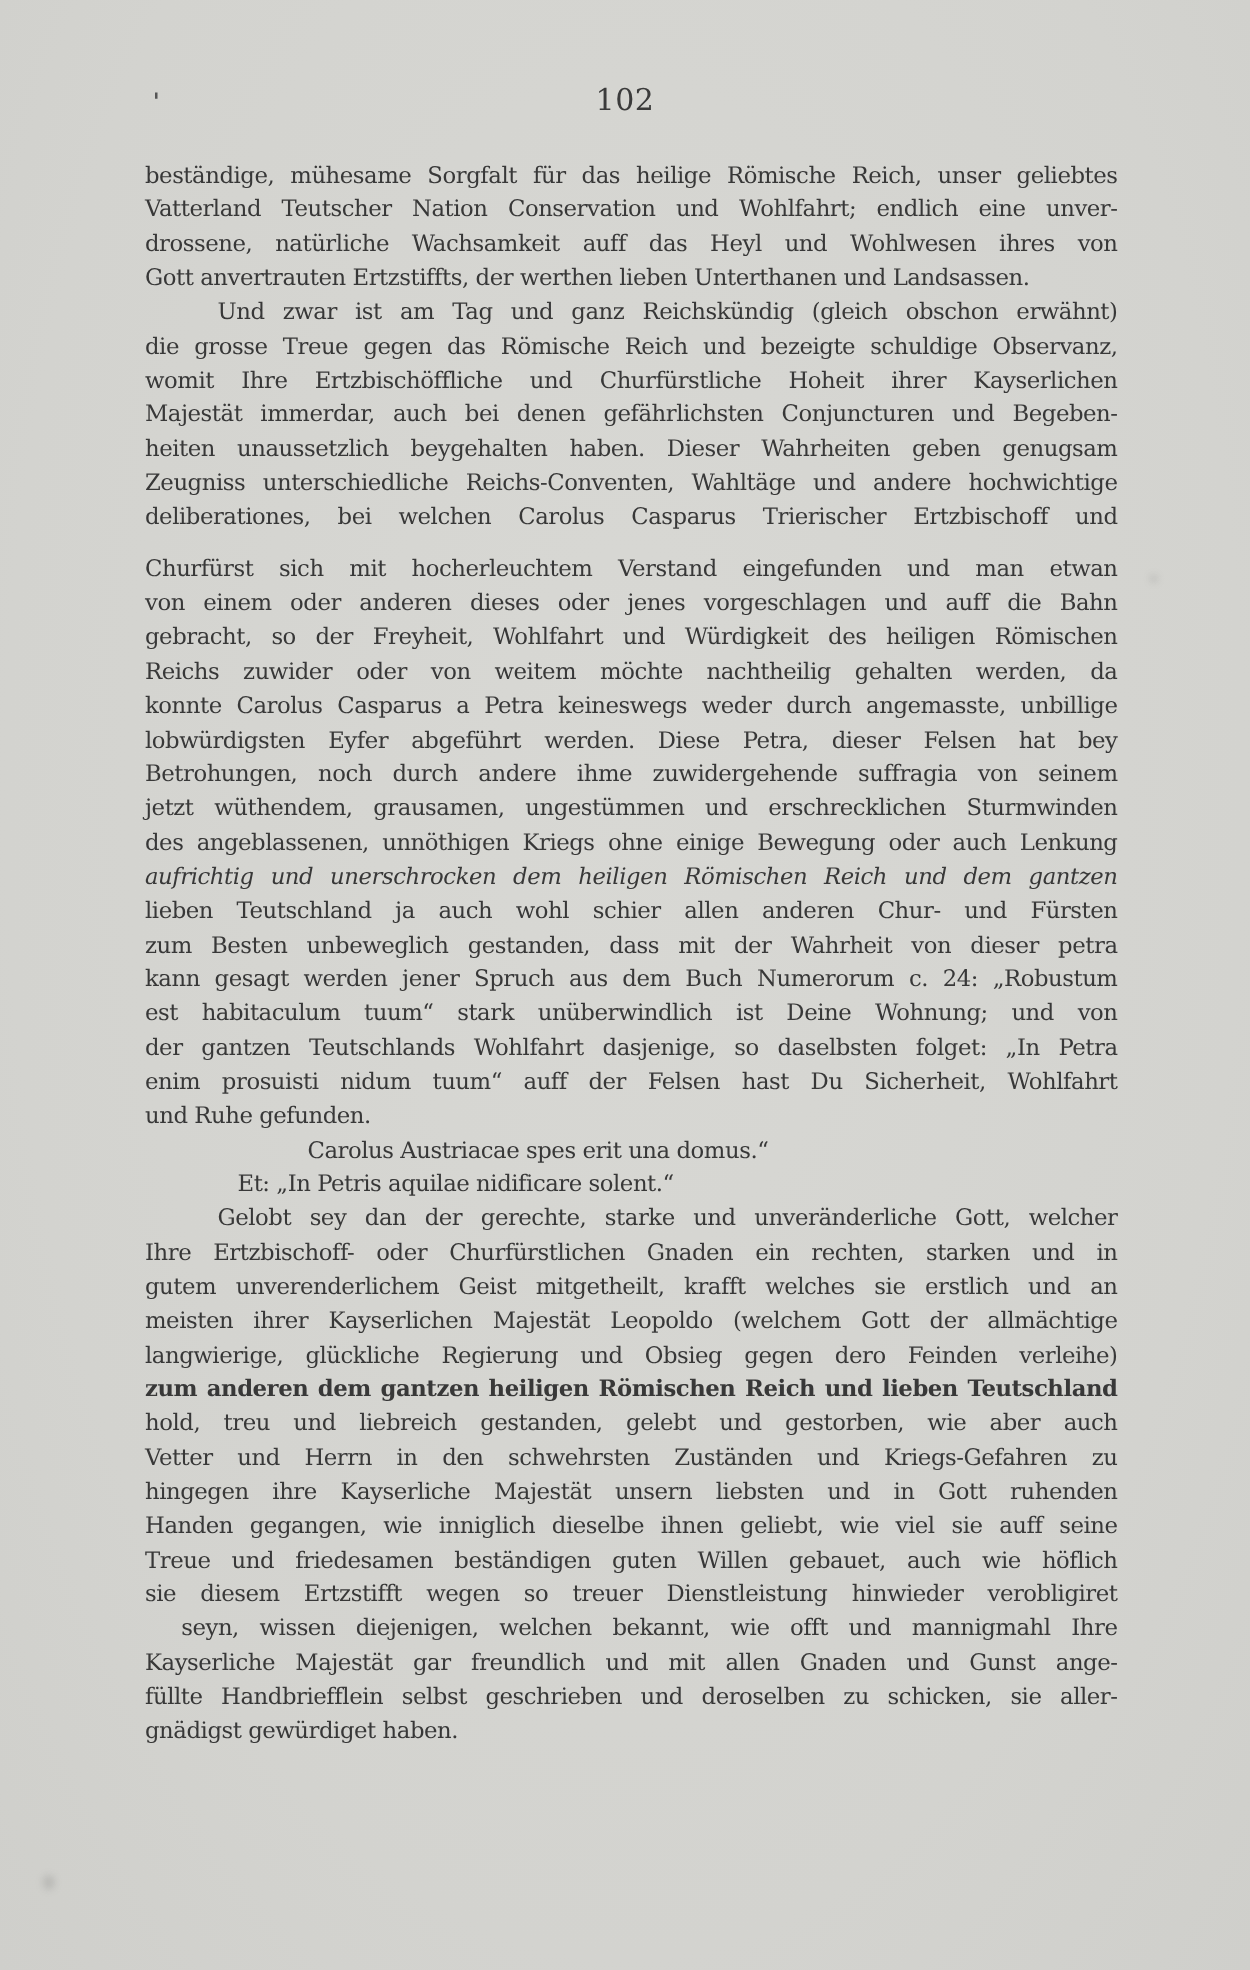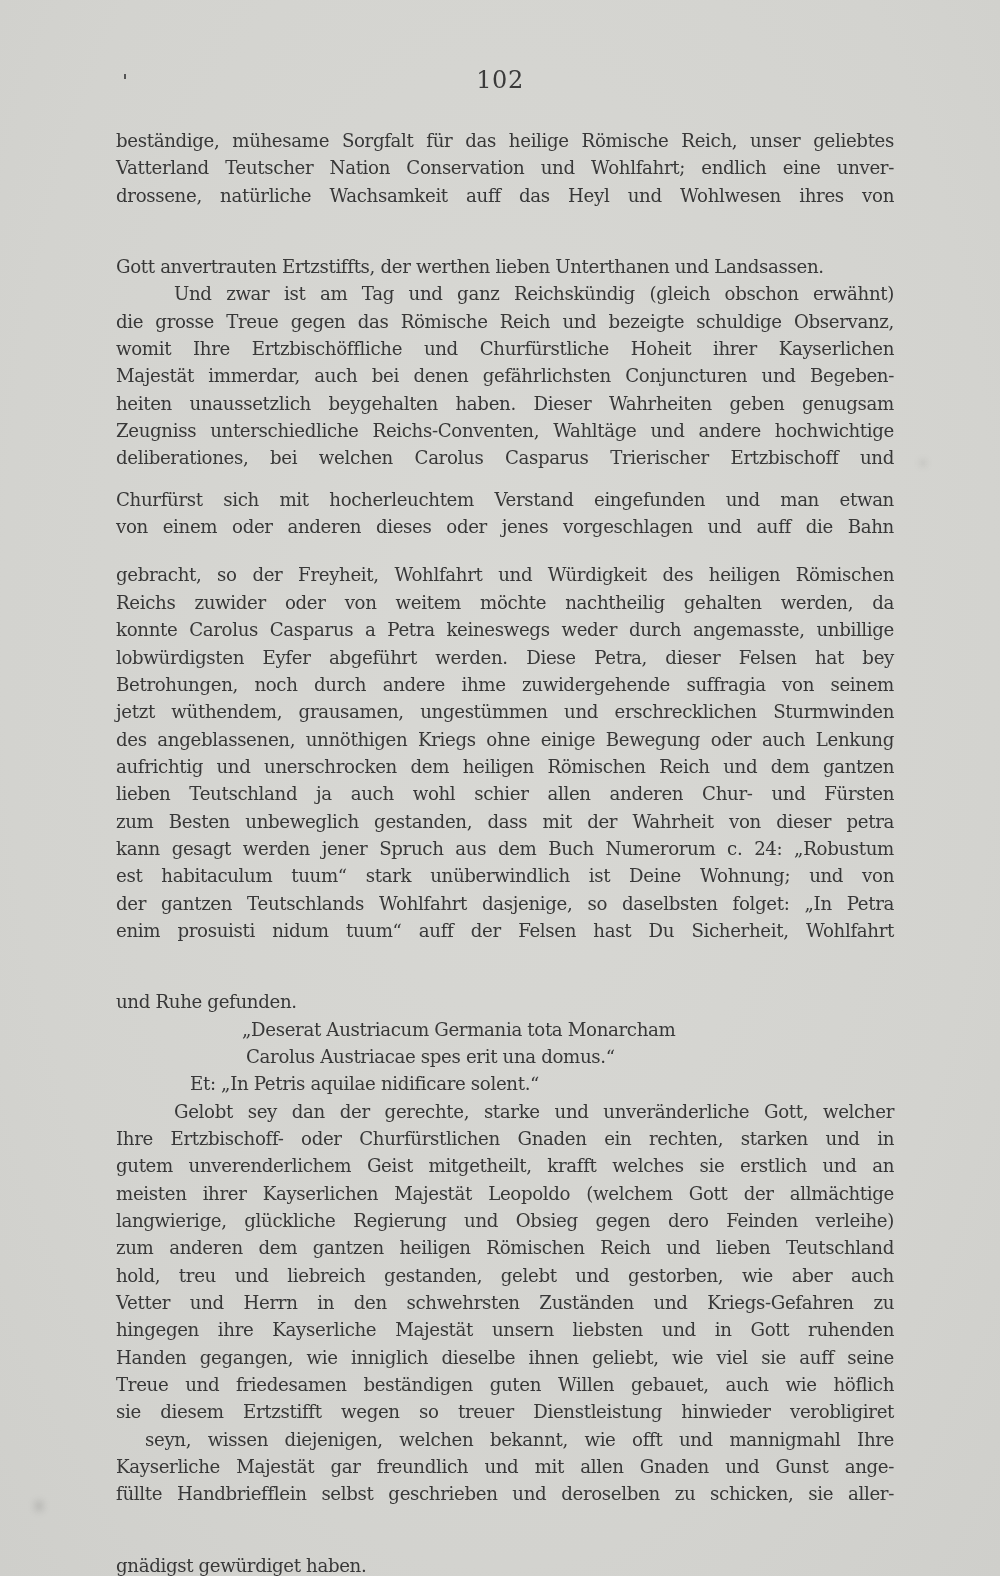--- a/index.html
+++ b/index.html
@@ -54,21 +54,20 @@
     white-space: nowrap;
     text-align: justify;
     text-align-last: justify;
     letter-spacing: -0.35px;
     word-spacing: 0px;
     height: 27.35px;
     overflow: visible;
   }
   .line.last {
     text-align-last: left;
-    margin-top: 44px;
   }
   .line.indent {
     padding-left: 58px;
   }
   .line.verse1 { padding-left: 126px; text-align-last: left; }
   .line.verse2 { padding-left: 130px; text-align-last: left; }
   .line.verse3 { padding-left: 74px; text-align-last: left; }
   .smudge {
     position: absolute;
     border-radius: 50%;
@@ -99,50 +98,49 @@
     <div>
       <span class="line indent" style="display: block; text-align-last: justify; white-space: normal;">Und zwar ist am Tag und ganz Reichskündig (gleich obschon erwähnt)</span>
       <span class="line" style="display: block; text-align-last: justify; white-space: normal;">die grosse Treue gegen das Römische Reich und bezeigte schuldige Observanz,</span>
       <span class="line" style="display: block; text-align-last: justify; white-space: normal;">womit Ihre Ertzbischöffliche und Churfürstliche Hoheit ihrer Kayserlichen</span>
       <span class="line" style="display: block; text-align-last: justify; white-space: normal;">Majestät immerdar, auch bei denen gefährlichsten Conjuncturen und Begeben-</span>
       <span class="line" style="display: block; text-align-last: justify; white-space: normal;">heiten unaussetzlich beygehalten haben. Dieser Wahrheiten geben genugsam</span>
       <span class="line" style="display: block; text-align-last: justify; white-space: normal;">Zeugniss unterschiedliche Reichs-Conventen, Wahltäge und andere hochwichtige</span>
       <span class="line" style="display: block; text-align-last: justify; white-space: normal;">deliberationes, bei welchen Carolus Casparus Trierischer Ertzbischoff und</span>
       <span class="line" style="display: block; text-align-last: justify; white-space: normal; margin-top: 14px;">Churfürst sich mit hocherleuchtem Verstand eingefunden und man etwan</span>
       <span class="line" style="display: block; text-align-last: justify; white-space: normal;">von einem oder anderen dieses oder jenes vorgeschlagen und auff die Bahn</span>
-      <span class="line" style="display: block; text-align-last: justify; white-space: normal; margin-top: 21px;">gebracht, so der Freyheit, Wohlfahrt und Würdigkeit des heiligen Römischen</span>
+      <span class="line" style="display: block; text-align-last: justify; white-space: normal;">gebracht, so der Freyheit, Wohlfahrt und Würdigkeit des heiligen Römischen</span>
       <span class="line" style="display: block; text-align-last: justify; white-space: normal;">Reichs zuwider oder von weitem möchte nachtheilig gehalten werden, da</span>
       <span class="line" style="display: block; text-align-last: justify; white-space: normal;">konnte Carolus Casparus a Petra keineswegs weder durch angemasste, unbillige</span>
       <span class="line" style="display: block; text-align-last: justify; white-space: normal;">lobwürdigsten Eyfer abgeführt werden. Diese Petra, dieser Felsen hat bey</span>
       <span class="line" style="display: block; text-align-last: justify; white-space: normal;">Betrohungen, noch durch andere ihme zuwidergehende suffragia von seinem</span>
       <span class="line" style="display: block; text-align-last: justify; white-space: normal;">jetzt wüthendem, grausamen, ungestümmen und erschrecklichen Sturmwinden</span>
       <span class="line" style="display: block; text-align-last: justify; white-space: normal;">des angeblassenen, unnöthigen Kriegs ohne einige Bewegung oder auch Lenkung</span>
-      <span class="line" style="display: block; text-align-last: justify; white-space: normal;">aufrichtig und unerschrocken dem heiligen Römischen Reich und dem gantzen</span>
+      <span class="line" style="font-style: italic; display: block; text-align-last: justify; white-space: normal;">aufrichtig und unerschrocken dem heiligen Römischen Reich und dem gantzen</span>
       <span class="line" style="display: block; text-align-last: justify; white-space: normal;">lieben Teutschland ja auch wohl schier allen anderen Chur- und Fürsten</span>
       <span class="line" style="display: block; text-align-last: justify; white-space: normal;">zum Besten unbeweglich gestanden, dass mit der Wahrheit von dieser petra</span>
       <span class="line" style="display: block; text-align-last: justify; white-space: normal;">kann gesagt werden jener Spruch aus dem Buch Numerorum c. 24: „Robustum</span>
       <span class="line" style="display: block; text-align-last: justify; white-space: normal;">est habitaculum tuum“ stark unüberwindlich ist Deine Wohnung; und von</span>
       <span class="line" style="display: block; text-align-last: justify; white-space: normal;">der gantzen Teutschlands Wohlfahrt dasjenige, so daselbsten folget: „In Petra</span>
       <span class="line" style="display: block; text-align-last: justify; white-space: normal;">enim prosuisti nidum tuum“ auff der Felsen hast Du Sicherheit, Wohlfahrt</span>
       <span class="line last" style="display: block; text-align-last: auto;">und Ruhe gefunden.</span>
     </div>
 
     <div>
-      <span class="line verse1" style="display: block; text-align-last: auto;">„Deserat Austriacum Germania tota Monarcham</span>
       <span class="line verse2" style="display: block; text-align-last: auto;">Carolus Austriacae spes erit una domus.“</span>
       <span class="line verse3" style="display: block; text-align-last: auto;">Et: „In Petris aquilae nidificare solent.“</span>
     </div>
 
     <div>
       <span class="line indent" style="display: block; text-align-last: justify; white-space: normal;">Gelobt sey dan der gerechte, starke und unveränderliche Gott, welcher</span>
       <span class="line" style="display: block; text-align-last: justify; white-space: normal;">Ihre Ertzbischoff- oder Churfürstlichen Gnaden ein rechten, starken und in</span>
       <span class="line" style="display: block; text-align-last: justify; white-space: normal;">gutem unverenderlichem Geist mitgetheilt, krafft welches sie erstlich und an</span>
       <span class="line" style="display: block; text-align-last: justify; white-space: normal;">meisten ihrer Kayserlichen Majestät Leopoldo (welchem Gott der allmächtige</span>
       <span class="line" style="display: block; text-align-last: justify; white-space: normal;">langwierige, glückliche Regierung und Obsieg gegen dero Feinden verleihe)</span>
-      <span class="line" style="display: block; text-align-last: justify; white-space: normal;">zum anderen dem gantzen heiligen Römischen Reich und lieben Teutschland</span>
+      <span class="line" style="display: block; text-align-last: justify; white-space: normal; font-weight: bold;">zum anderen dem gantzen heiligen Römischen Reich und lieben Teutschland</span>
       <span class="line" style="display: block; text-align-last: justify; white-space: normal;">hold, treu und liebreich gestanden, gelebt und gestorben, wie aber auch</span>
       <span class="line" style="display: block; text-align-last: justify; white-space: normal;">Vetter und Herrn in den schwehrsten Zuständen und Kriegs-Gefahren zu</span>
       <span class="line" style="display: block; text-align-last: justify; white-space: normal;">hingegen ihre Kayserliche Majestät unsern liebsten und in Gott ruhenden</span>
       <span class="line" style="display: block; text-align-last: justify; white-space: normal;">Handen gegangen, wie inniglich dieselbe ihnen geliebt, wie viel sie auff seine</span>
       <span class="line" style="display: block; text-align-last: justify; white-space: normal;">Treue und friedesamen beständigen guten Willen gebauet, auch wie höflich</span>
       <span class="line" style="display: block; text-align-last: justify; white-space: normal;">sie diesem Ertzstifft wegen so treuer Dienstleistung hinwieder verobligiret</span>
       <span class="line" style="display: block; text-align-last: justify; white-space: normal; margin-left: 29px;">seyn, wissen diejenigen, welchen bekannt, wie offt und mannigmahl Ihre</span>
       <span class="line" style="display: block; text-align-last: justify; white-space: normal;">Kayserliche Majestät gar freundlich und mit allen Gnaden und Gunst ange-</span>
       <span class="line" style="display: block; text-align-last: justify; white-space: normal;">füllte Handbriefflein selbst geschrieben und deroselben zu schicken, sie aller-</span>
       <span class="line last" style="display: block; text-align-last: auto;">gnädigst gewürdiget haben.</span>

